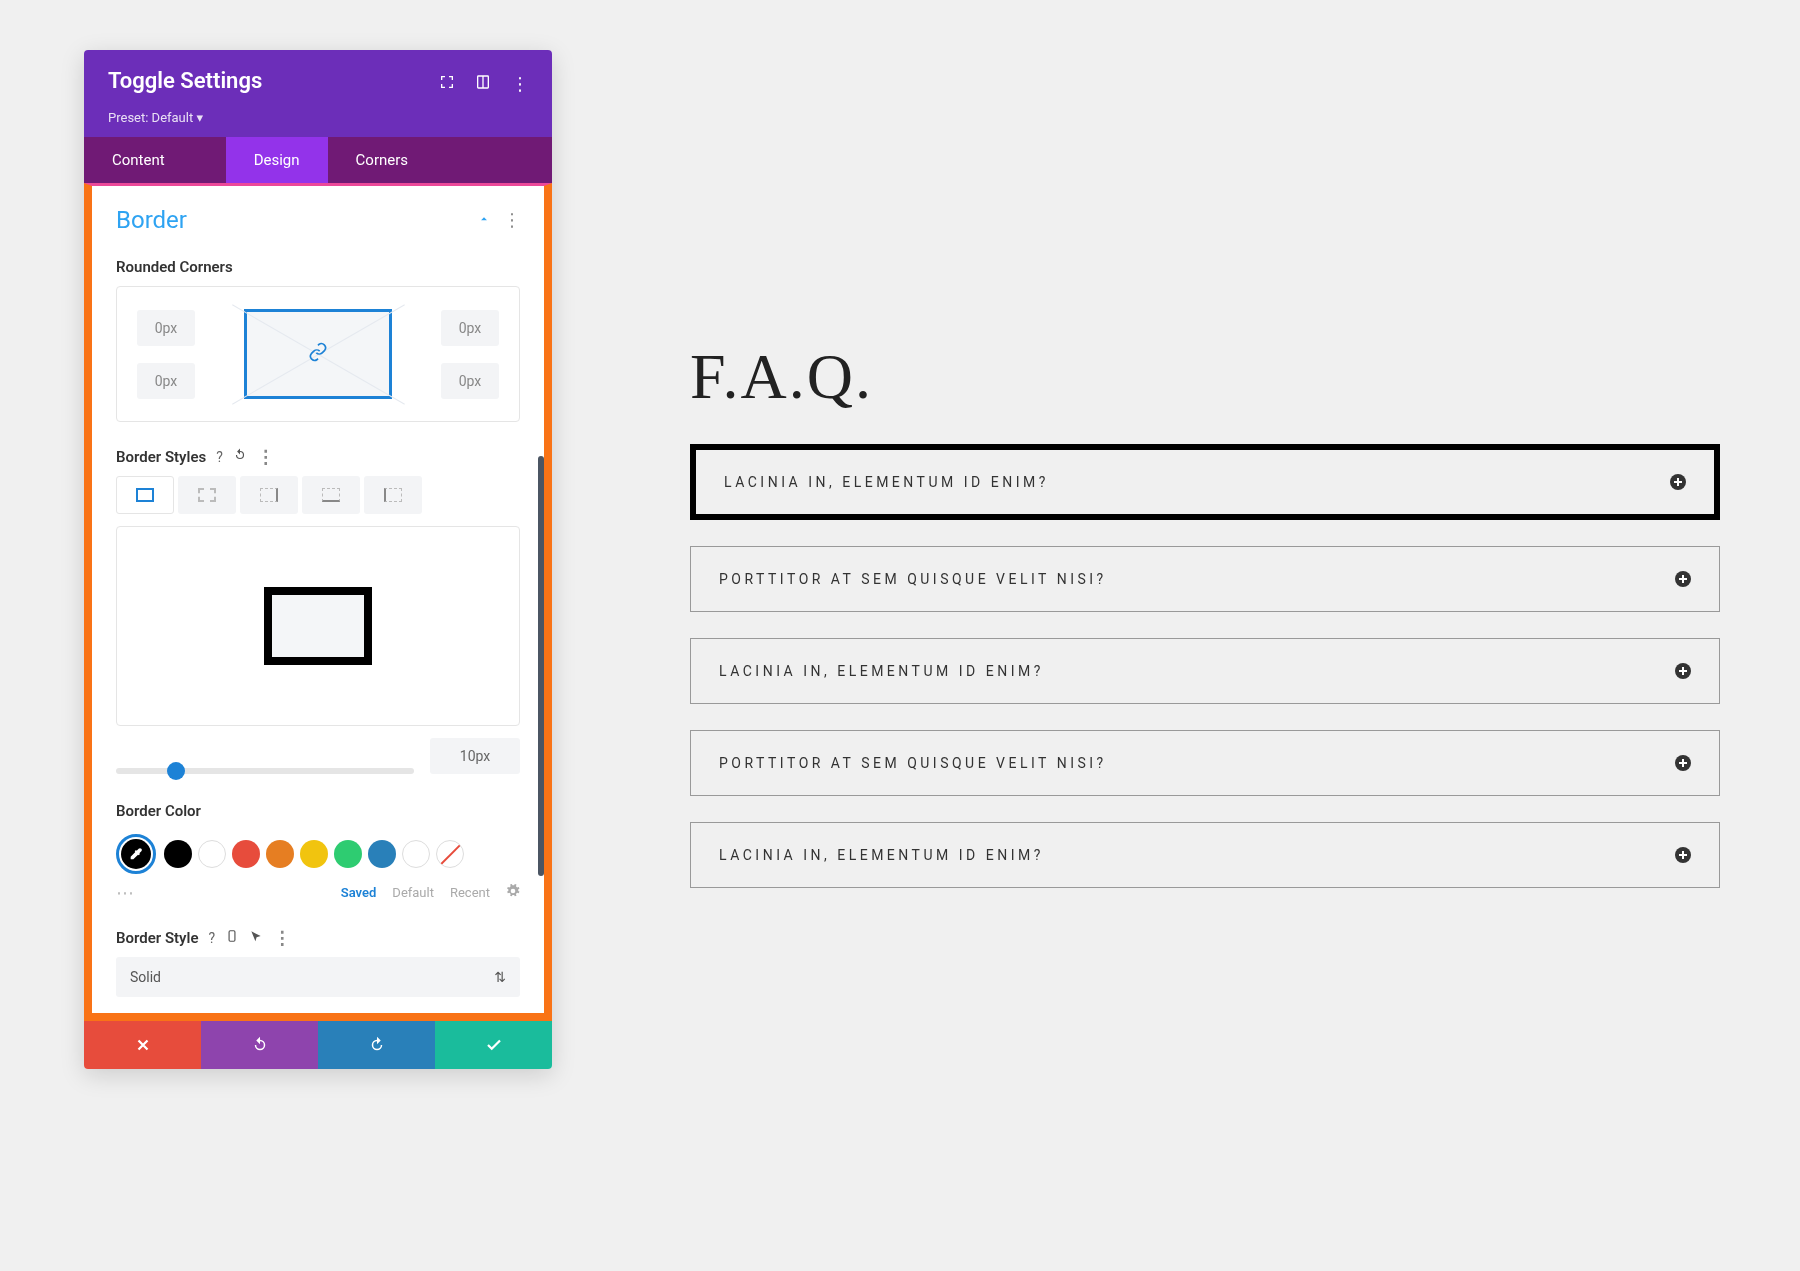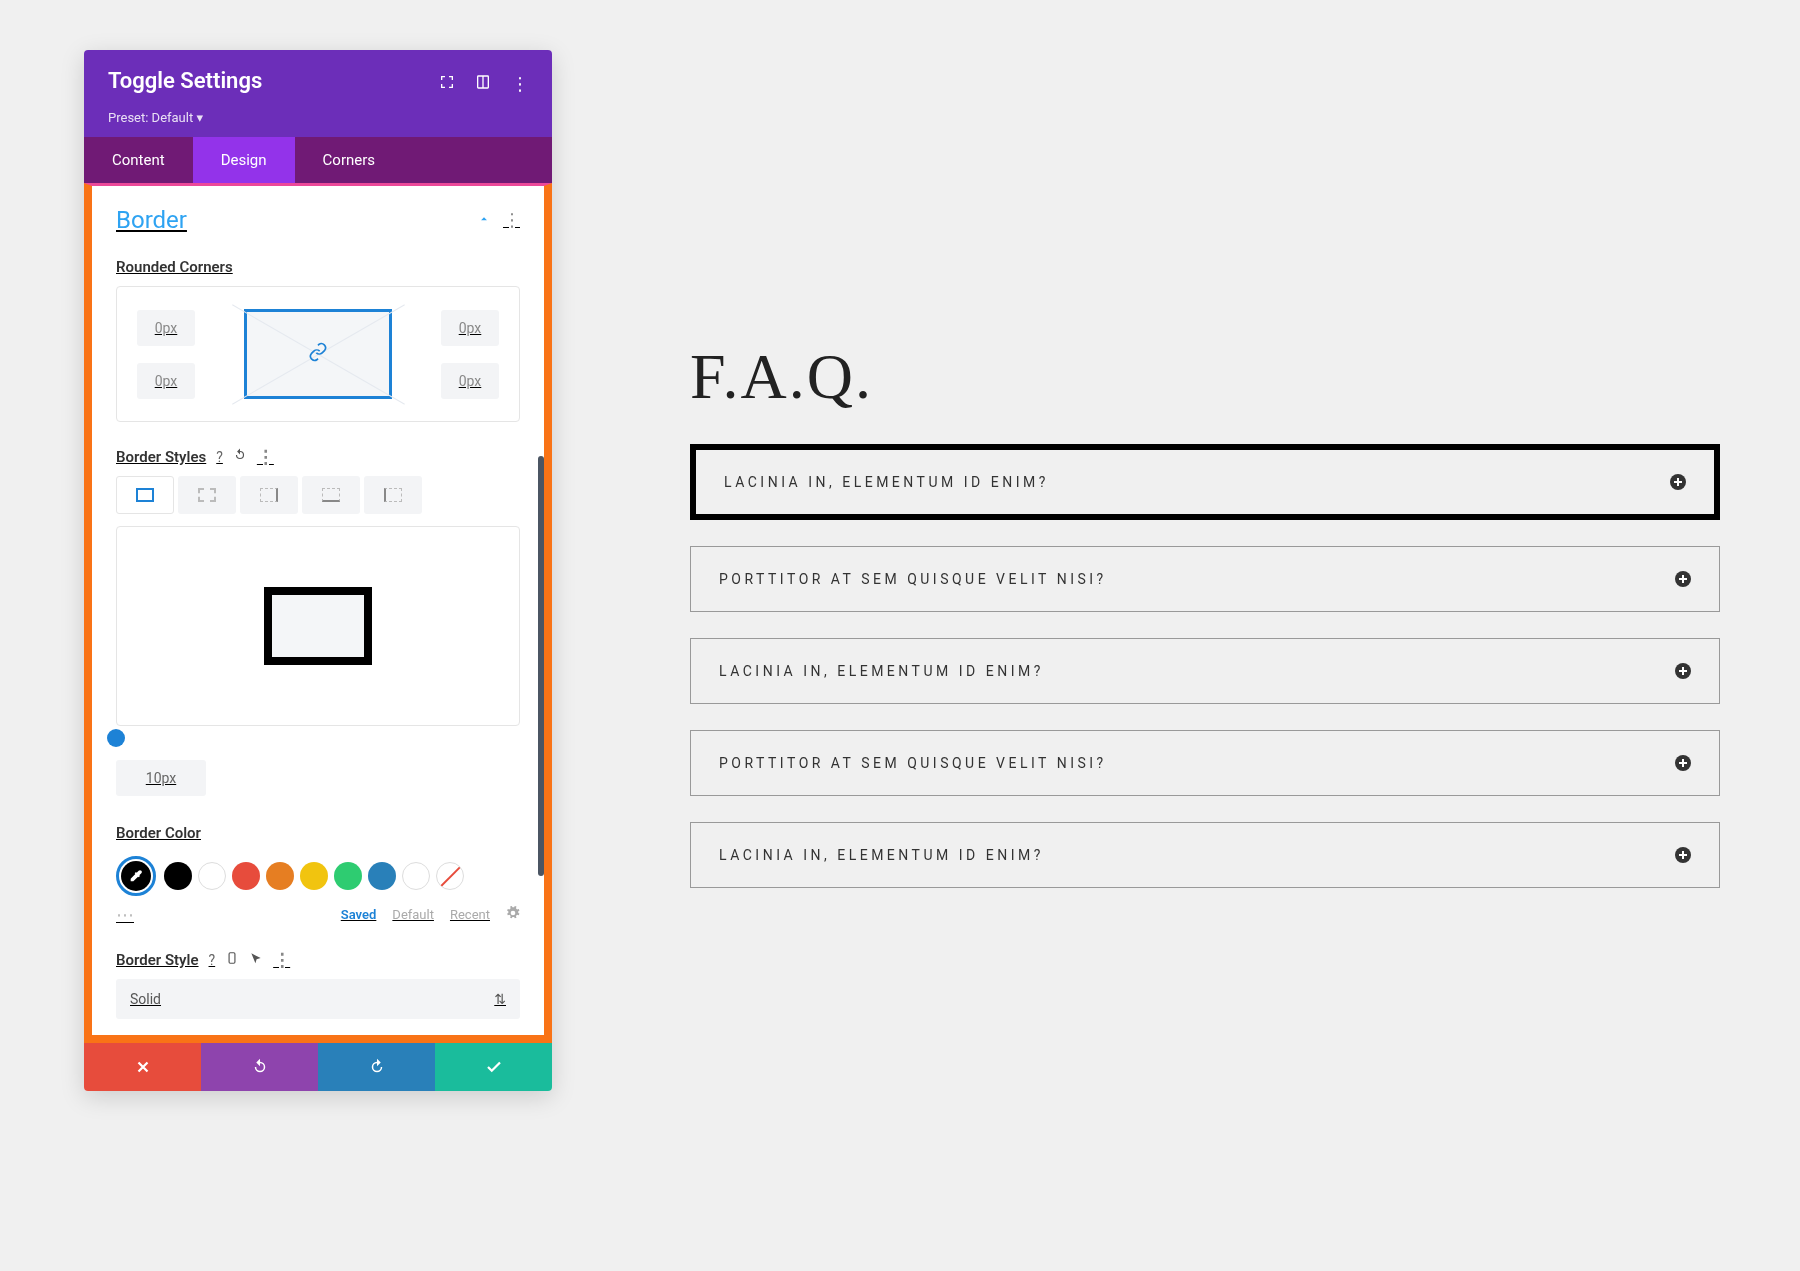--- a/index.html
+++ b/index.html
@@ -8,24 +8,24 @@
 .panel { position: absolute; left: 84px; top: 50px; width: 468px; background: #fff; box-shadow: 0 6px 24px rgba(0,0,0,0.15); border-radius: 4px; overflow: hidden; }
 .panel-header { background: #6c2eb9; color: #fff; padding: 18px 24px 12px; display: flex; justify-content: space-between; align-items: flex-start; }
 .panel-title-block {}
 .panel-title { font-size: 22px; font-weight: 600; }
 .panel-preset { font-size: 13px; opacity: 0.85; margin-top: 17px; }
 .panel-header-icons { display: flex; gap: 20px; align-items: center; margin-top: 6px; }
 .panel-header-icons svg { fill: #fff; width: 16px; height: 16px; }
 
 .tabs { display: flex; background: #701a75; }
 .tab { flex: none; padding: 14px 28px; color: #fff; font-size: 15px; cursor: pointer; }
-.tab.active { background: #9333ea; }
+.tab.active { background: #9333ea; margin-left: 33px; }
 .tab:nth-child(3) { flex: 1; text-align: left; }
 
-.panel-body { border: 8px solid #f97316; border-top: 3px solid #ec4899; background: #fff; max-height: 980px; overflow: hidden; position: relative; text-decoration: underline; }
+.panel-body { border: 8px solid #f97316; border-top: 3px solid #ec4899; background: #fff; max-height: 980px; overflow: hidden; position: relative; }
 .panel-body::after { content: ""; position: absolute; right: 0; top: 270px; width: 6px; height: 420px; background: #4b5563; border-radius: 3px; }
 
 .section-head { display: flex; justify-content: space-between; align-items: center; padding: 20px 24px 10px; }
 .section-title { color: #2ea3f2; font-size: 24px; font-weight: 400; }
 .section-head-icons { display: flex; gap: 12px; align-items: center; }
 .section-head-icons svg { width: 14px; height: 14px; fill: #2ea3f2; }
 .dots3 { color: #888; font-size: 18px; line-height: 1; letter-spacing: -1px; }
 
 .field-label { font-size: 15px; color: #333; font-weight: 600; padding: 14px 24px 10px; display: flex; align-items: center; gap: 10px; }
 .field-label .hint { font-size: 14px; color: #666; font-weight: 400; }
@@ -49,21 +49,21 @@
 .style-tab.active { background: #fff; border: 1px solid #e5e5e5; }
 .style-tab .bx { width: 18px; height: 14px; border: 2px solid #1d82d6; }
 .style-tab .bxd { width: 18px; height: 14px; border: 2px dashed #bbb; }
 .style-tab .bxd.r { border: 1px dashed #bbb; border-right: 2px solid #888; }
 .style-tab .bxd.b { border: 1px dashed #bbb; border-bottom: 2px solid #888; }
 .style-tab .bxd.l { border: 1px dashed #bbb; border-left: 2px solid #888; }
 
 .preview-box { margin: 0 24px 12px; border: 1px solid #e5e5e5; border-radius: 4px; height: 200px; display: flex; align-items: center; justify-content: center; }
 .preview-rect { width: 108px; height: 78px; background: #f4f6f8; border: 8px solid #000; }
 
-.slider-row { display: flex; align-items: flex-start; gap: 22px; padding: 0 24px 14px; flex-direction: column; }
+.slider-row { display: flex; align-items: flex-end; gap: 16px; padding: 0 24px 14px; }
 .slider { flex: 1; height: 6px; background: #e5e5e5; border-radius: 3px; position: relative; }
 .slider-thumb { position: absolute; left: 20%; top: 50%; transform: translate(-50%,-50%); width: 18px; height: 18px; background: #1d82d6; border-radius: 50%; }
 .slider-val { width: 90px; background: #f3f4f6; color: #666; text-align: center; padding: 10px 0; font-size: 14px; border-radius: 3px; }
 
 .swatches { display: flex; gap: 6px; padding: 4px 24px 8px; align-items: center; }
 .swatch { width: 28px; height: 28px; border-radius: 50%; cursor: pointer; }
 .swatch.sel { width: 40px; height: 40px; border: 3px solid #1d82d6; padding: 2px; background: #fff; margin-right: 2px; }
 .swatch.sel .inner { width: 100%; height: 100%; border-radius: 50%; background: #000; display: flex; align-items: center; justify-content: center; }
 .swatch.sel svg { width: 16px; height: 16px; fill: #fff; }
 .swatch.white { border: 1px solid #ddd; background: #fff; }

